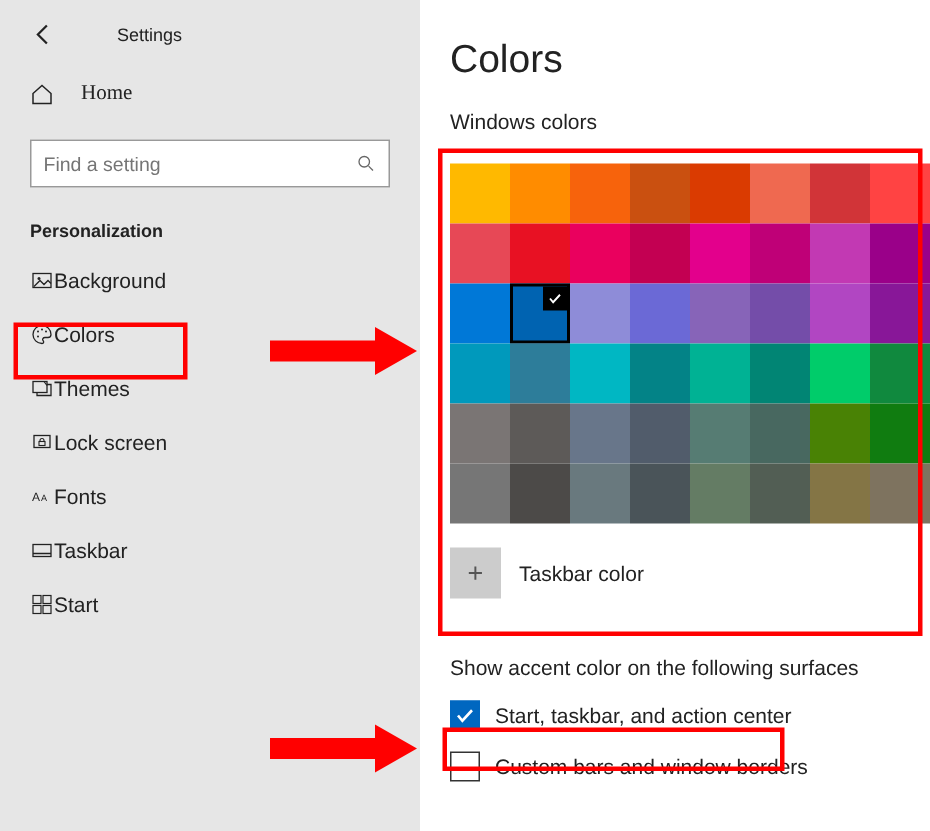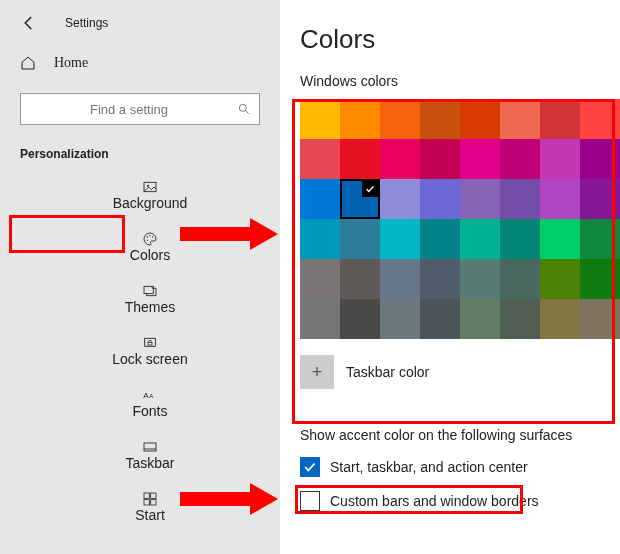--- a/index.html
+++ b/index.html
@@ -1,36 +1,36 @@
 <!DOCTYPE html>
 <html><head>
 <meta charset="utf-8">
 <style>
   * { box-sizing: border-box; margin: 0; padding: 0; font-family: "Segoe UI", Arial, sans-serif; }
   body { width: 620px; height: 554px; background: #fff; overflow: hidden; position: relative; }
   .sidebar { position: absolute; left: 0; top: 0; width: 280px; height: 554px; background: #e6e6e6; }
   .topbar { height: 45px; display: flex; align-items: center; padding-left: 20px; }
   .back { width: 18px; height: 18px; cursor: pointer; }
-  .title { font-size: 12px; color: #222; margin-left: 27px; }
+  .title { font-size: 12px; color: #222; margin-left: 40px; }
   .home-row { display: flex; align-items: center; padding: 10px 0 10px 20px; gap: 18px; cursor: pointer;}
   .home-icon { width: 16px; height: 16px; }
   .home-label { font-size: 14px; color: #222; font-family: Liberation Serif, serif; }
   .search { margin: 12px 20px 0 20px; position: relative; background: #fff; border: 1px solid #999; height: 32px; display: flex; align-items: center;}
-  .search input { border: none; outline: none; width: 100%; padding: 0 30px 0 8px; font-size: 13px; color: #b91c1c; background: transparent; text-align: center; }
+  .search input { border: none; outline: none; width: 100%; padding: 0 30px 0 8px; font-size: 13px; color: #b91c1c; background: transparent; }
   .search-icon { position: absolute; right: 8px; top: 8px; width: 14px; height: 14px; }
   .section-label { font-size: 12px; font-weight: 600; color: #222; margin: 22px 0 8px 20px; }
-  .nav-item { display: flex; align-items: center; padding: 10px 0 10px 20px; gap: 0; cursor: pointer; flex-direction: column;}
+  .nav-item { display: flex; align-items: center; padding: 10px 0 10px 20px; gap: 0; cursor: pointer;}
   .nav-item .ic { width: 16px; height: 16px; }
   .nav-item .lbl { font-size: 14px; color: #222; }
   .nav-item.sel-box {  }
 
   .main { position: absolute; left: 280px; top: 0; right: 0; bottom: 0; background: #fff; padding: 0 0 0 0; }
   .main-inner { padding: 24px 0 0 20px; }
   .h1 { font-size: 26px; font-weight: 400; color: #222; margin-bottom: 18px; }
-  .section-h { font-size: 14px; color: #222; margin-bottom: 10px; }
+  .section-h { font-size: 14px; color: #222; margin-bottom: 20px; }
   .swatches { display: flex; flex-wrap: wrap; width: 320px; }
   .swatch { width: 40px; height: 40px; position: relative; cursor: pointer;}
   .swatch.selected::after { content: ""; position: absolute; inset: 0; border: 2px solid #000; }
   .swatch.selected .chk { position: absolute; top: 2px; right: 2px; width: 16px; height: 16px; background: #000; display:flex;align-items:center;justify-content:center;}
   .swatch.selected .chk svg { width: 10px; height: 10px; }
   .custom-row { display: flex; align-items: center; gap: 12px; margin-top: 16px; }
   .plus-btn { width: 34px; height: 34px; background: #ccc; display: flex; align-items: center; justify-content: center; cursor: pointer; font-size:18px; color:#555;}
   .custom-lbl { font-size: 14px; color: #222; }
 
   .accent-h { font-size: 14px; color: #222; margin-top: 38px; margin-bottom: 14px;}

